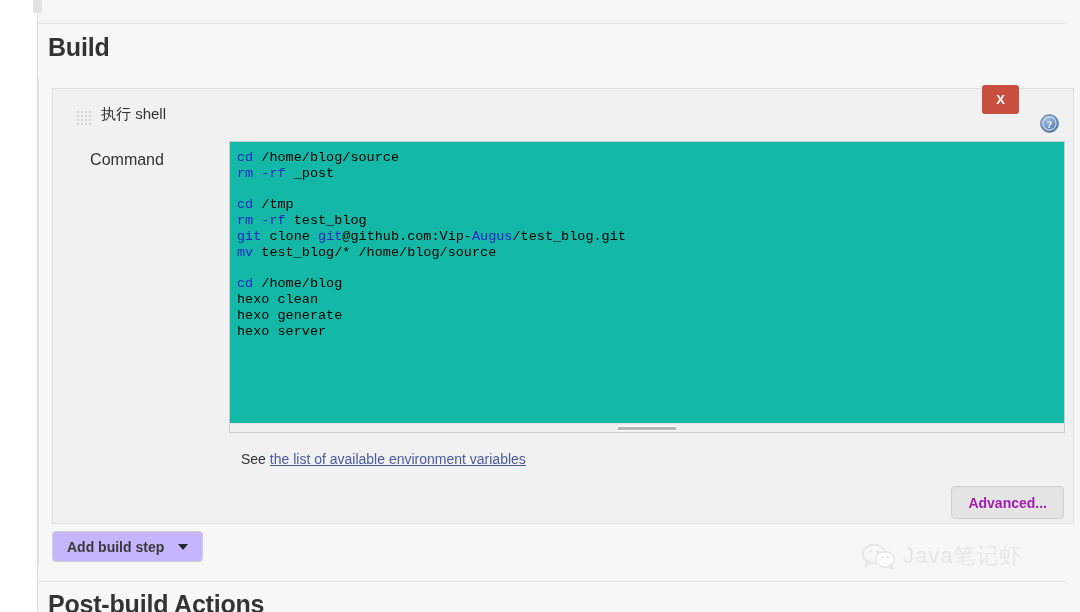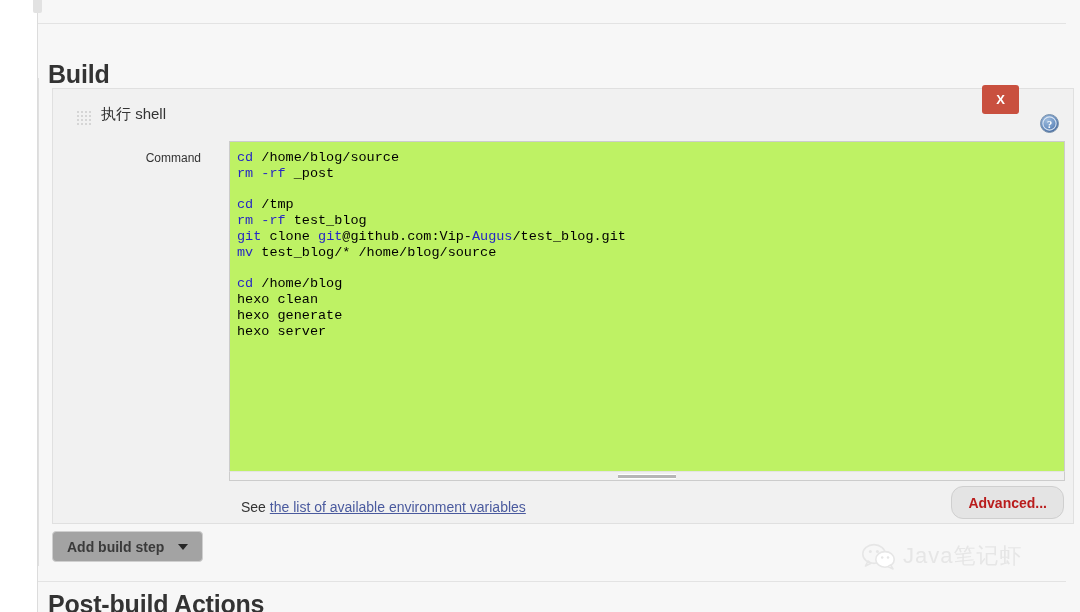--- a/index.html
+++ b/index.html
@@ -51,21 +51,20 @@
 
   
   .section-heading {
     position: absolute;
     left: 48px;
     top: 33px;
     font-size: 25px;
     font-weight: bold;
     color: #333333;
     letter-spacing: -0.2px;
-    margin-top: 27px;
   }
 
   
   .build-block {
     position: absolute;
     left: 38px;
     top: 78px;
     width: 1028px;
     height: 488px;
   }
@@ -145,37 +144,37 @@
     position: absolute;
     left: 0;
     top: 52px;
     width: 100%;
   }
   .command-label {
     position: absolute;
     left: 0;
     top: 10px;
     width: 148px;
-    text-align: right;
-    font-size: 12px;
+    text-align: center;
+    font-size: 16px;
     color: #333333;
   }
 
   .command-area {
     position: absolute;
     left: 176px;
     top: 0;
     width: 836px;
   }
 
   .code-box {
     position: relative;
     width: 836px;
-    height: 330px;
-    background: #bef264;
+    height: 282px;
+    background: #14b8a6;
     border: 1px solid #cccccc;
     border-bottom: none;
     overflow: hidden;
   }
   .code-text {
     margin: 0;
     padding: 8px 0 0 7px;
     font-family: "Liberation Mono", "DejaVu Sans Mono", monospace;
     font-size: 13.5px;
     line-height: 15.8px;
@@ -218,36 +217,36 @@
 
   .advanced-button {
     position: absolute;
     right: 1px;
     top: 345px;
     min-width: 98px;
     height: 33px;
     padding: 0 16px;
     background: #e4e4e4;
     border: 1px solid #cfcfcf;
-    border-radius: 12px;
+    border-radius: 4px;
     font-family: "Liberation Sans", sans-serif;
     font-size: 14px;
     font-weight: bold;
-    color: #b91c1c;
+    color: #a21caf;
     cursor: pointer;
   }
 
   
   .add-build-step {
     position: absolute;
     left: 14px;
     top: 453px;
     height: 31px;
     padding: 0 14px;
-    background: #a3a3a3;
+    background: #c4b5fd;
     border: 1px solid #cfcfcf;
     border-radius: 4px;
     font-family: "Liberation Sans", sans-serif;
     font-size: 14px;
     font-weight: bold;
     color: #3a3a3a;
     cursor: pointer;
     display: flex;
     align-items: center;
     gap: 14px;

